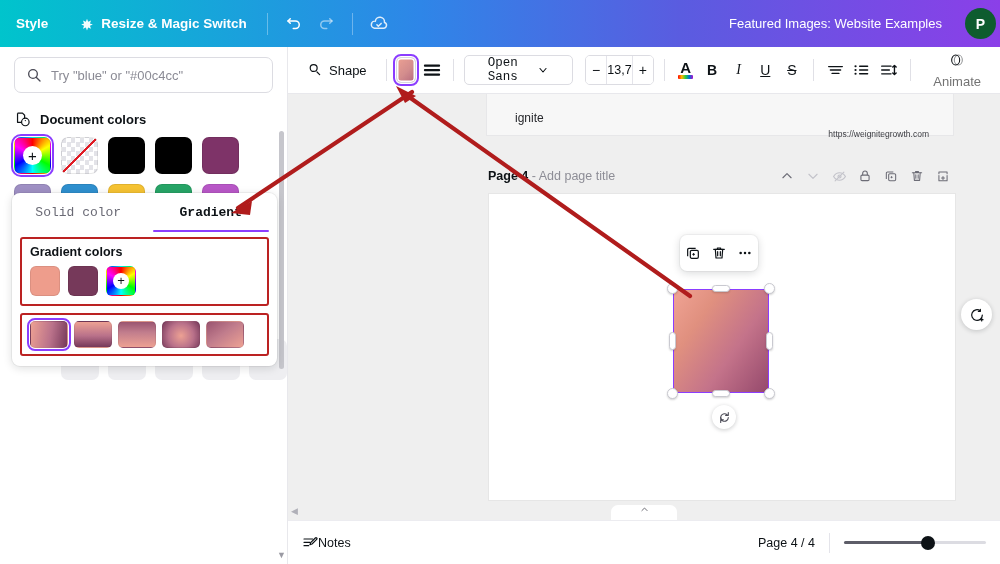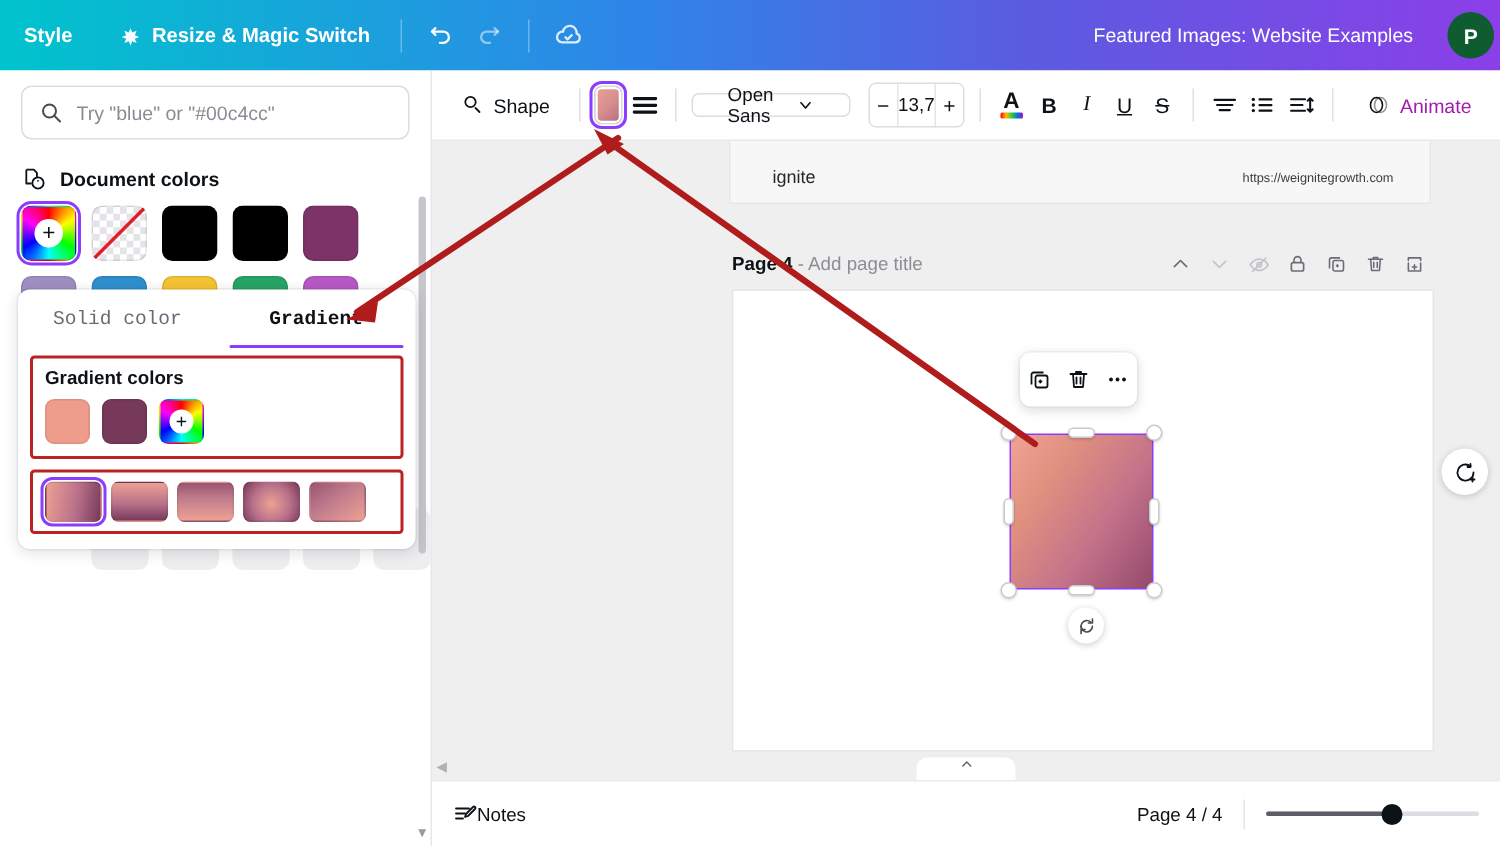--- a/index.html
+++ b/index.html
@@ -62,22 +62,22 @@
     background: linear-gradient(135deg, #eda193 0%, #d38d8d 55%, #b4697e 100%);
   }
   .tb-colorswatch.sel { outline: 2px solid #8b3dff; outline-offset: 1px; }
   .tb-icbtn {
     width: 30px; height: 30px; border-radius: 5px; cursor: pointer;
     display: flex; align-items: center; justify-content: center;
     font-size: 14px; color: #0d1216;
   }
   .tb-font {
     display: flex; align-items: center; justify-content: space-between;
-    width: 130px; height: 16px; border: 1px solid #dcdce2; border-radius: 5px;
-    padding: 0 23px; font-size: 12.5px; color: #0d1216; cursor: pointer;
+    width: 130px; height: 30px; border: 1px solid #dcdce2; border-radius: 5px;
+    padding: 0 23px; font-size: 12.5px; color: #0d1216; cursor: pointer; font-family: Liberation Mono, monospace;
   }
   .tb-size {
     display: flex; align-items: center; height: 30px;
     border: 1px solid #dcdce2; border-radius: 5px; overflow: hidden; margin-left: 8px;
   }
   .tb-size-btn {
     width: 26px; height: 28px; display: flex; align-items: center; justify-content: center;
     font-size: 14px; color: #0d1216; cursor: pointer; background: #fff;
   }
   .tb-size-val {
@@ -88,22 +88,22 @@
   .tb-colorA {
     width: 30px; height: 30px; border-radius: 5px; cursor: pointer;
     display: flex; flex-direction: column; align-items: center; justify-content: center; gap: 1px;
   }
   .tb-colorA .glyph { font-size: 15px; font-weight: bold; line-height: 13px; color: #0d1216; }
   .tb-colorA .bar {
     width: 15px; height: 3.5px; border-radius: 1px;
     background: linear-gradient(90deg,#ff0000,#ffbb00,#2ecc40,#0074d9,#b10dc9);
   }
   .tb-animate {
-    display: flex; align-items: center; gap: 6px; font-size: 13px; color: #a21caf;
-    padding: 6px 9px; border-radius: 5px; cursor: pointer; margin-left: 4px;
+    display: flex; align-items: center; gap: 6px; font-size: 13px; color: #737373;
+    padding: 6px 9px; border-radius: 5px; cursor: pointer; margin-left: 4px; flex-direction: column;
   }
 
   
   .leftpanel {
     position: absolute; top: 47px; left: 0; width: 288px; height: 517px;
     background: #fff; border-right: 1px solid #e8e8ec; overflow: hidden;
   }
   .search-wrap { padding: 10px 14px 0 14px; }
   .searchbox {
     display: flex; align-items: center; gap: 9px;
@@ -200,21 +200,21 @@
   
   .canvasarea {
     position: absolute; top: 94px; left: 288px; width: 712px; height: 426px;
     background: #efefef; overflow: hidden;
   }
   .page-prev {
     position: absolute; left: 198px; top: -6px; width: 468px; height: 48px;
     background: #f7f7f7; border: 1px solid #e7e7e9;
   }
   .prev-logo { position: absolute; left: 28px; top: 22px; font-size: 12px; color: #26272b; }
-  .prev-url { position: absolute; right: 24px; top: 24px; font-size: 8.5px; color: #3a3b40; }
+  .prev-url { position: absolute; right: 24px; top: 40px; font-size: 8.5px; color: #3a3b40; }
 
   .page-bar {
     position: absolute; left: 200px; top: 70px; width: 466px; height: 24px;
     display: flex; align-items: center; justify-content: space-between;
   }
   .page-bar-label { font-size: 12.5px; color: #8d8d96; }
   .page-bar-label b { color: #0d1216; }
   .page-bar-icons { display: flex; align-items: center; gap: 4px; }
   .pb-ic {
     width: 22px; height: 22px; display: flex; align-items: center; justify-content: center;

